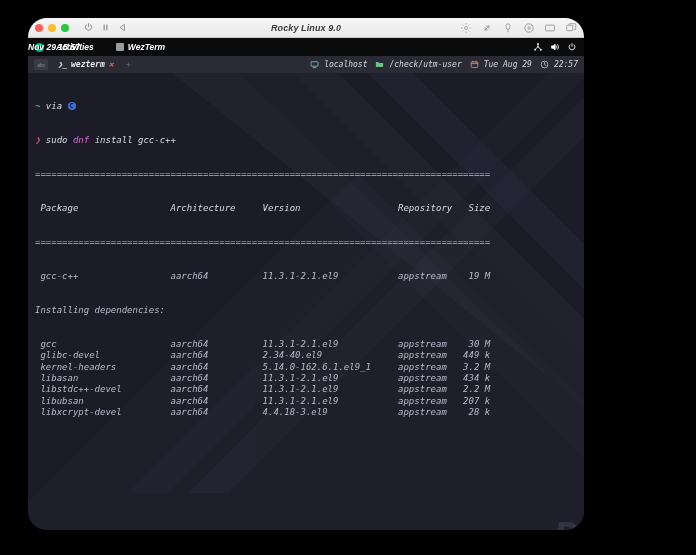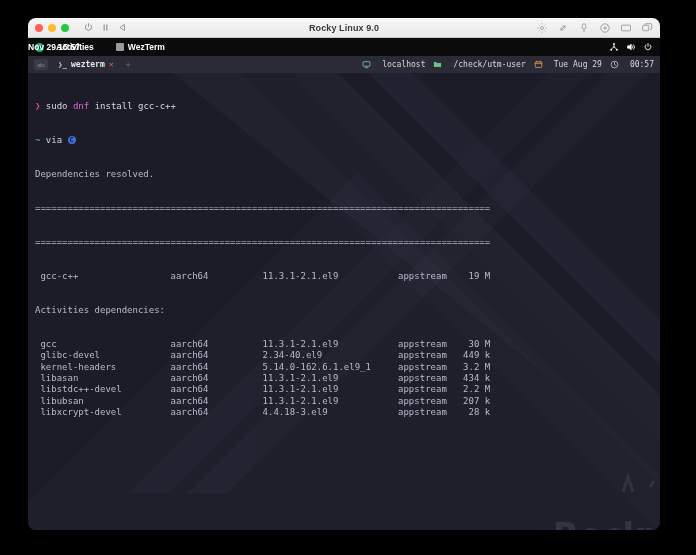--- a/index.html
+++ b/index.html
@@ -14,26 +14,27 @@
   body {
     font-family: "Liberation Sans", sans-serif;
     -webkit-font-smoothing: antialiased;
   }
 
   
   #utm-window {
     position: absolute;
     left: 28px;
     top: 18px;
-    width: 632px;
+    width: 556px;
     height: 512px;
-    border-radius: 8px;
+    border-radius: 19px;
     overflow: hidden;
     box-shadow: 0 10px 34px rgba(0,0,0,0.85);
     background: #16161f;
+    font-style: italic;
   }
 
   
   #titlebar {
     position: relative;
     height: 20px;
     background: linear-gradient(#f6f6f6, #e9e9e9);
     border-bottom: 1px solid #c8c8c8;
     display: flex;
     align-items: center;
@@ -177,21 +178,21 @@
   }
   #tabbar-right {
     margin-left: auto;
     display: flex;
     align-items: center;
     gap: 8px;
     font-family: "DejaVu Sans Mono", monospace;
     font-size: 8px;
     color: #d6d6e0;
   }
-  .status-item { display: flex; align-items: center; gap: 11px; }
+  .status-item { display: flex; align-items: center; gap: 5px; }
   .status-ico { width: 9px; height: 9px; display: block; }
 
   
   #terminal {
     position: relative;
     height: 457px;
     background: #1c1c28;
     overflow: hidden;
   }
   
@@ -385,21 +386,21 @@
         </span>
         <span>Tue Aug 29</span>
       </div>
       <div class="status-item">
         <span>
           <svg class="status-ico" viewBox="0 0 16 16" fill="none" stroke="#cfcfe0" stroke-width="1.3">
             <circle cx="8" cy="8" r="6"></circle>
             <path d="M8 4.4V8l2.6 1.6" stroke-linecap="round"></path>
           </svg>
         </span>
-        <span>00:57</span>
+        <span>22:57</span>
       </div>
     </div>
   </div>
 
   <div id="terminal">
 
     <div id="wallpaper">
       <svg width="640" height="457" viewBox="0 0 640 457">
         <rect width="640" height="457" fill="#1c1c28"></rect>
         <g opacity="0.55">
@@ -419,27 +420,27 @@
         </g>
         <text x="582" y="474" font-family="DejaVu Sans, sans-serif" font-size="34" font-weight="bold" fill="#44445a" opacity="0.55" text-anchor="middle">Rocky</text>
         <g opacity="0.4" fill="none" stroke="#4a4a60" stroke-width="3">
           <path d="M595 419 L600 404 L605 419"></path>
           <path d="M622 414 l4 -6"></path>
         </g>
       </svg>
     </div>
 
     <div id="term-text">
+      <span class="ln"><span class="c-cyan">~</span> <span class="c-white">via</span> <span class="c-logo"></span></span>
       <span class="ln"><span class="c-red">❯</span> <span class="c-white">sudo</span> <span class="c-pink">dnf</span> <span class="c-white">install gcc-c++</span></span>
-      <span class="ln"><span class="c-cyan">~</span> <span class="c-white">via</span> <span class="c-logo"></span></span>
-      <span class="ln c-dim">Dependencies resolved.</span>
       <span class="ln c-dim">====================================================================================</span>
+      <span class="ln c-white"><span id="hdr"> Package                 Architecture     Version                  Repository   Size</span></span>
       <span class="ln c-dim">====================================================================================</span>
       <span id="installing-rows"><span class="ln c-dim"> gcc-c++                 aarch64          11.3.1-2.1.el9           appstream    19 M</span></span>
-      <span class="ln c-dim">Activities dependencies:</span>
+      <span class="ln c-dim">Installing dependencies:</span>
       <span id="dependency-rows"><span class="ln c-dim"> gcc                     aarch64          11.3.1-2.1.el9           appstream    30 M</span><span class="ln c-dim"> glibc-devel             aarch64          2.34-40.el9              appstream   449 k</span><span class="ln c-dim"> kernel-headers          aarch64          5.14.0-162.6.1.el9_1     appstream   3.2 M</span><span class="ln c-dim"> libasan                 aarch64          11.3.1-2.1.el9           appstream   434 k</span><span class="ln c-dim"> libstdc++-devel         aarch64          11.3.1-2.1.el9           appstream   2.2 M</span><span class="ln c-dim"> libubsan                aarch64          11.3.1-2.1.el9           appstream   207 k</span><span class="ln c-dim"> libxcrypt-devel         aarch64          4.4.18-3.el9             appstream    28 k</span></span>
       
       
       
       
       
       
       
       
     </div>

